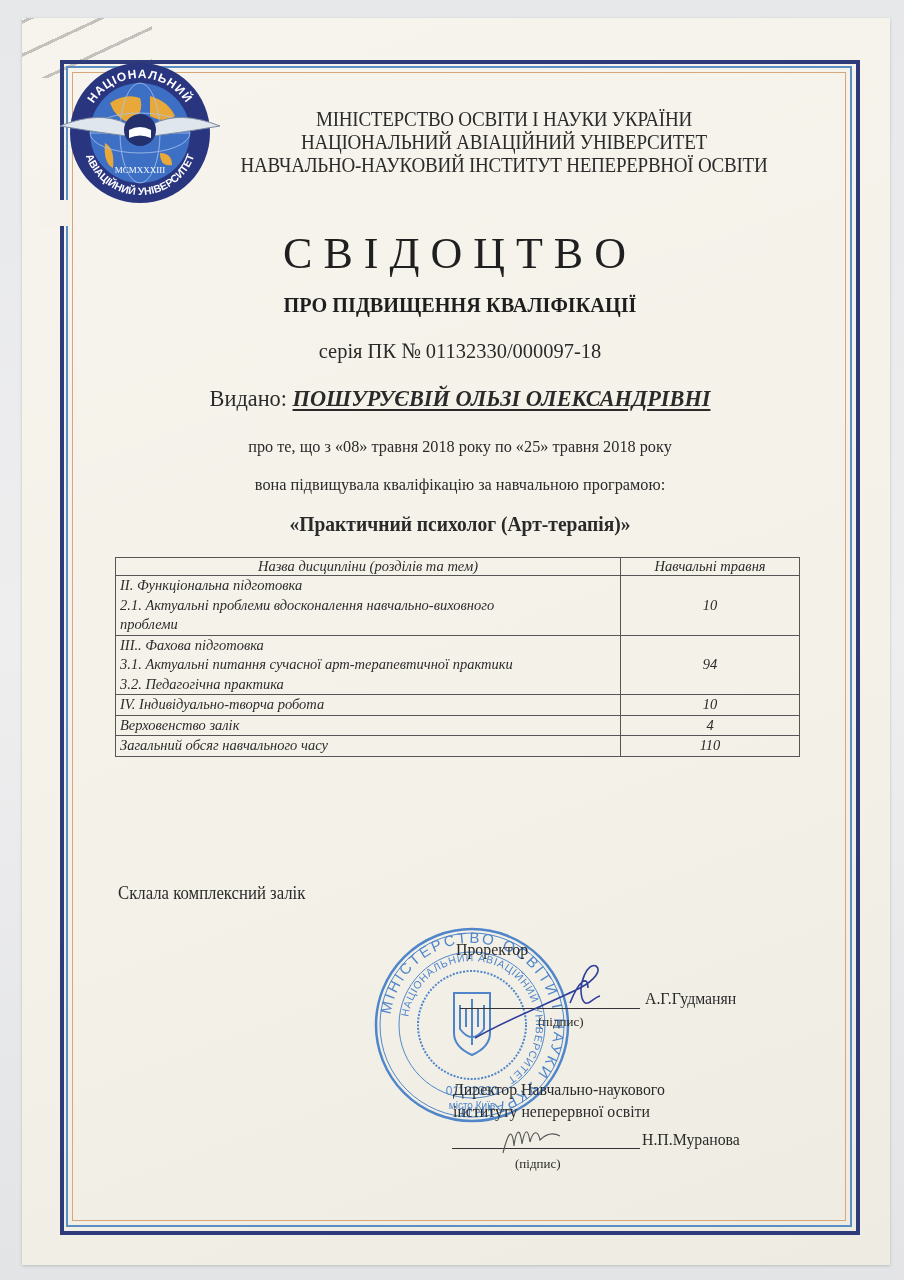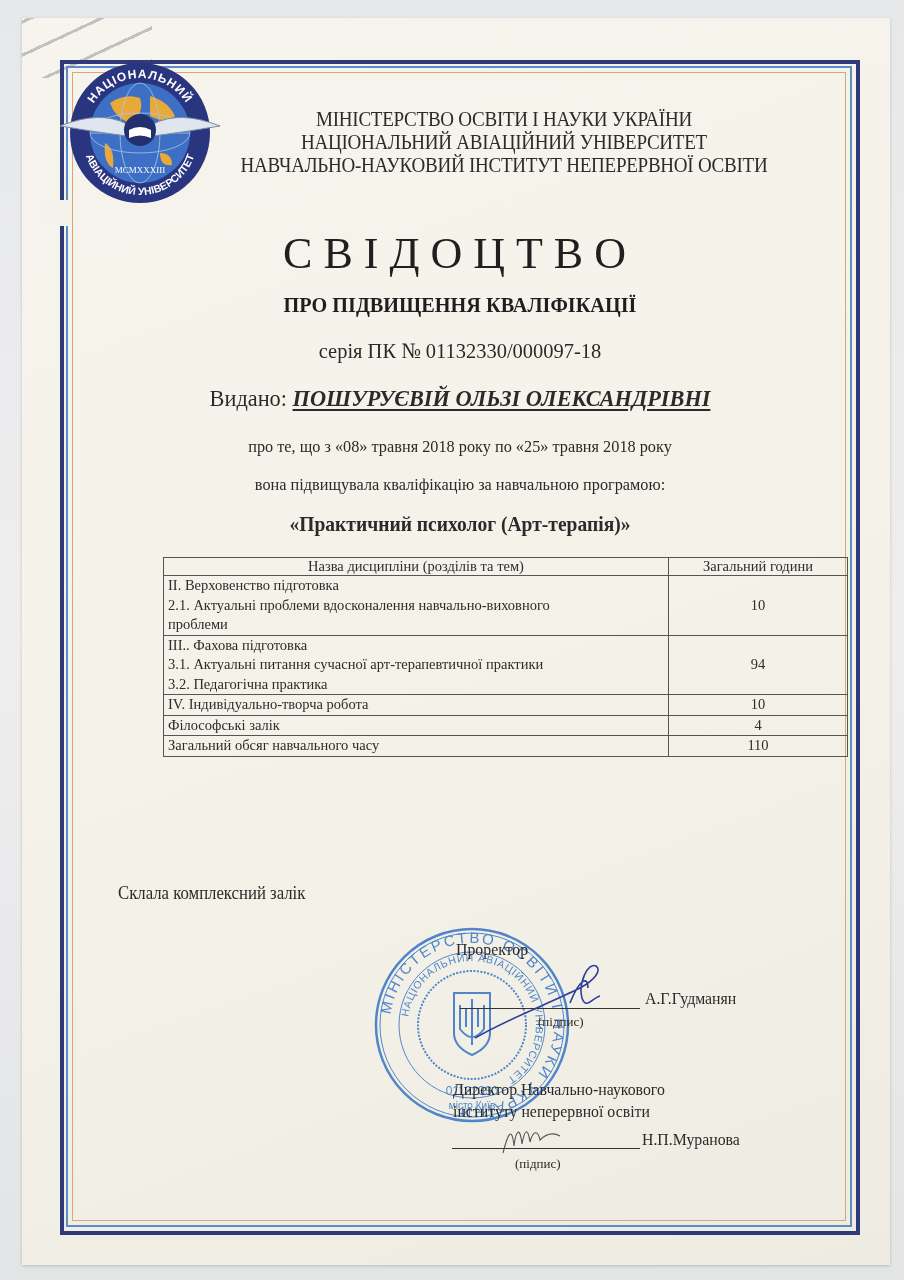--- a/index.html
+++ b/index.html
@@ -40,21 +40,21 @@
   .subtitle { top:292px; font-size:22px; font-weight:bold; transform:scaleX(0.92); color:#1e1e1e; }
   .series { top:338px; font-size:22px; transform:scaleX(0.93); }
   .issued { top:385px; font-size:24px; transform:scaleX(0.93); }
   .issued .name { font-weight:bold; font-style:italic; text-decoration:underline; text-underline-offset:3px; }
   .period { top:436px; font-size:17.5px; transform:scaleX(0.93); }
   .program-intro { top:474px; font-size:17.5px; transform:scaleX(0.93); }
   .program { top:512px; font-size:21px; font-weight:bold; transform:scaleX(0.93); }
 
   table.disc {
     position:absolute; left:115px; top:557px; width:685px;
-    border-collapse:collapse; font-size:14.5px; color:#2c2c2c;margin-left:48px;
+    border-collapse:collapse; font-style:italic; font-size:14.5px; color:#2c2c2c;
   }
   table.disc td, table.disc th { border:1px solid #555; padding:0 4px; line-height:19.5px; font-weight:normal; vertical-align:top; }
   table.disc th { text-align:center; line-height:17px; }
   table.disc td.hours { text-align:center; vertical-align:middle; width:170px; }
   .line { display:block; white-space:nowrap; }
 
   .passed { position:absolute; left:118px; top:883px; font-size:18px; transform:scaleX(0.93); transform-origin:left; }
 
   .stamp { position:absolute; left:372px; top:925px; width:200px; height:200px; opacity:.88; }
   .sig { position:absolute; font-size:17px; white-space:nowrap; transform:scaleX(0.93); transform-origin:left; }
@@ -113,25 +113,25 @@
   <span class="name">ПОШУРУЄВІЙ ОЛЬЗІ ОЛЕКСАНДРІВНІ</span>
 </div>
 <div class="center period">про те, що з «08» травня 2018 року по «25» травня 2018 року</div>
 <div class="center program-intro">вона підвищувала кваліфікацію за навчальною програмою:</div>
 <div class="center program">«Практичний психолог (Арт-терапія)»</div>
 
 <table class="disc">
   <tbody>
       <tr>
     <th>Назва дисципліни (розділів та тем)</th>
-    <th>Загальний години</th>
-  </tr>
-  <tr>
-    <td>
-      <span class="line">II. Верховенство підготовка</span>
+    <th>Навчальні травня</th>
+  </tr>
+  <tr>
+    <td>
+      <span class="line">II. Функціональна підготовка</span>
       <span class="line">2.1. Актуальні проблеми вдосконалення навчально-виховного</span>
       <span class="line">проблеми</span>
     </td>
     <td class="hours">10</td>
   </tr>
   <tr>
     <td>
       <span class="line">III.. Фахова підготовка</span>
       <span class="line">3.1. Актуальні питання сучасної арт-терапевтичної практики</span>
       <span class="line">3.2. Педагогічна практика</span>
@@ -139,21 +139,21 @@
     <td class="hours">94</td>
   </tr>
   <tr>
     <td>
           <span class="line">IV. Індивідуально-творча робота</span>
         </td>
     <td class="hours">10</td>
   </tr>
   <tr>
     <td>
-          <span class="line">Філософські залік</span>
+          <span class="line">Верховенство залік</span>
         </td>
     <td class="hours">4</td>
   </tr>
   <tr>
     <td>
           <span class="line">Загальний обсяг навчального часу</span>
         </td>
     <td class="hours">110</td>
   </tr>
 </tbody>

